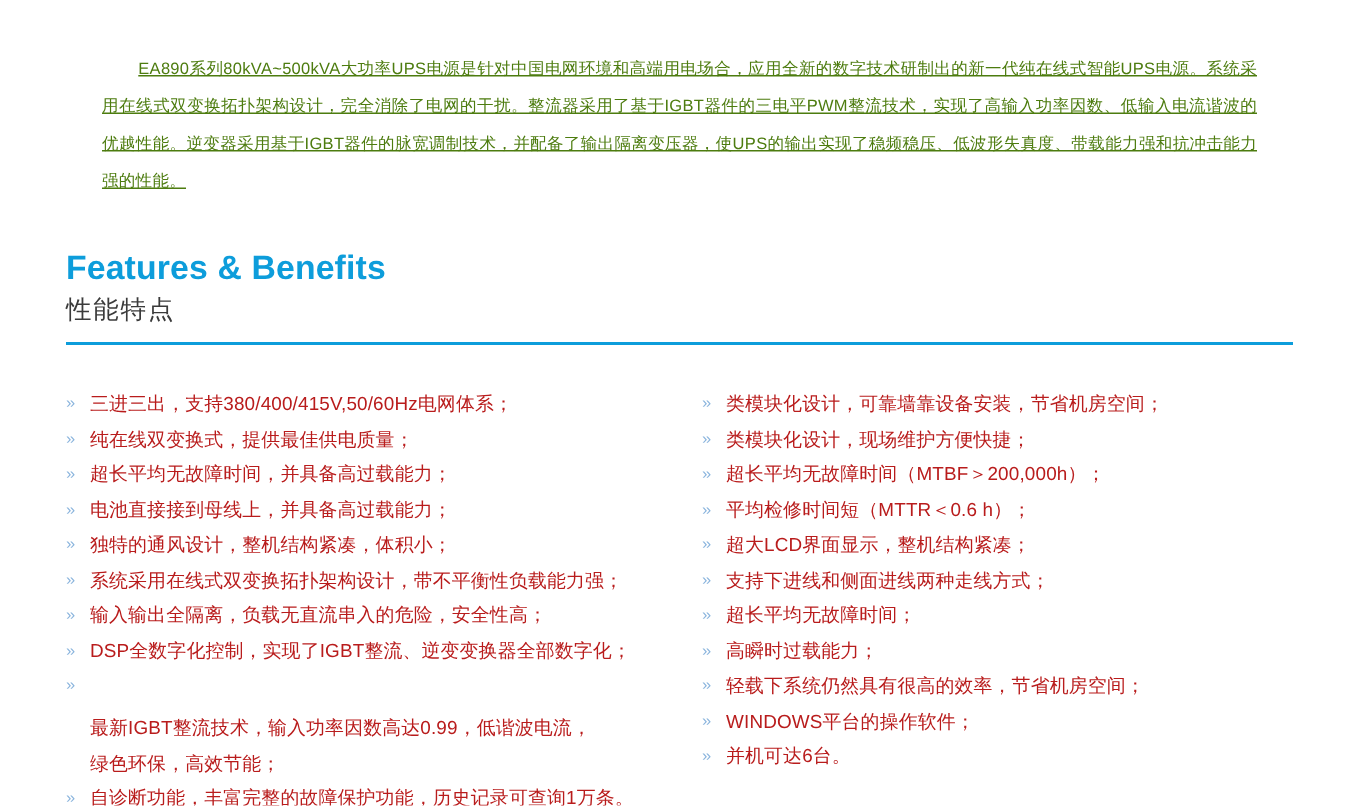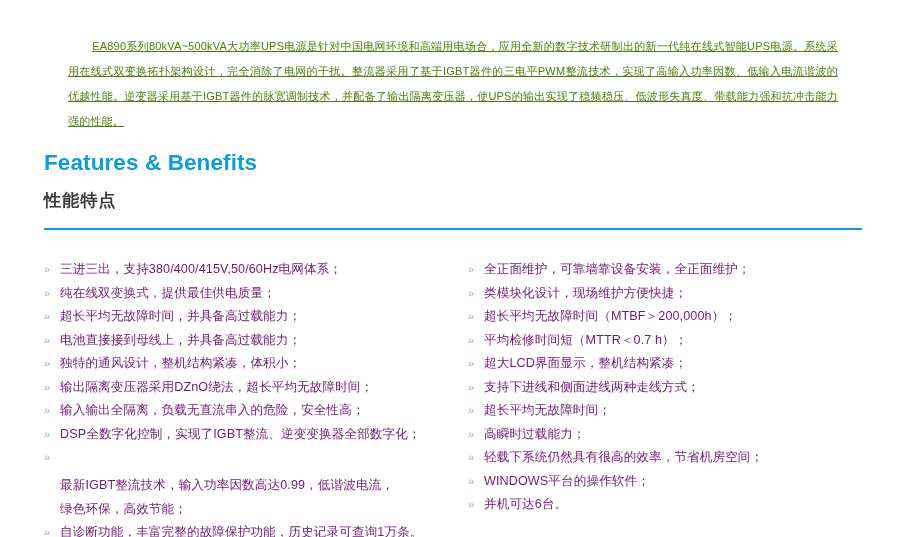--- a/index.html
+++ b/index.html
@@ -33,38 +33,37 @@
     color: #4d7c0f;
     text-decoration: underline;
   }
   .intro p {
     margin: 0;
     text-indent: 2.2em;
   }
   .section-head {
     position: absolute;
     left: 44px;
-    top: 150px;
+    top: 166px;
     width: 600px;
   }
   .section-head .en {
     font-size: 22.5px;
     font-weight: bold;
     color: #0d9ddb;
     letter-spacing: 0.1px;
     line-height: 26px;
     font-family: "Liberation Sans", sans-serif;
   }
   .section-head .cn {
     font-size: 17px;
     color: #3b3b3b;
     letter-spacing: 1.2px;
     line-height: 26px;
-    margin-top: 12px;
-    font-weight: bold;
+    margin-top: 2px;
   }
   .divider {
     position: absolute;
     left: 44px;
     top: 228px;
     width: 818px;
     height: 2px;
     background: #0d9ddb;
   }
   .columns {
@@ -94,21 +93,21 @@
     color: #8ab4dd;
     font-size: 11px;
     line-height: 23.5px;
     text-align: left;
     font-family: "Liberation Sans", sans-serif;
   }
   .bullet-row .txt {
     flex: 1 1 auto;
     font-size: 12.6px;
     line-height: 23.5px;
-    color: #701a75;
+    color: #b91c1c;
     letter-spacing: 0.1px;
     white-space: pre-line;
   }
   .bullet-row.two-line .txt {
     line-height: 23.5px;
     margin-top: 28px;
   }
 </style>
 </head>
 <body>
@@ -143,21 +142,21 @@
       <div class="bullet-row">
         <span class="marker">»</span>
         <span class="txt">电池直接接到母线上，并具备高过载能力；</span>
       </div>
       <div class="bullet-row">
         <span class="marker">»</span>
         <span class="txt">独特的通风设计，整机结构紧凑，体积小；</span>
       </div>
       <div class="bullet-row">
         <span class="marker">»</span>
-        <span class="txt">输出隔离变压器采用DZnO绕法，超长平均无故障时间；</span>
+        <span class="txt">系统采用在线式双变换拓扑架构设计，带不平衡性负载能力强；</span>
       </div>
       <div class="bullet-row">
         <span class="marker">»</span>
         <span class="txt">输入输出全隔离，负载无直流串入的危险，安全性高；</span>
       </div>
       <div class="bullet-row">
         <span class="marker">»</span>
         <span class="txt">DSP全数字化控制，实现了IGBT整流、逆变变换器全部数字化；</span>
       </div>
       <div class="bullet-row two-line">
@@ -167,33 +166,33 @@
       </div>
       <div class="bullet-row">
         <span class="marker">»</span>
         <span class="txt">自诊断功能，丰富完整的故障保护功能，历史记录可查询1万条。</span>
       </div>
     </div>
 
     <div class="col right">
       <div class="bullet-row">
         <span class="marker">»</span>
-        <span class="txt">全正面维护，可靠墙靠设备安装，全正面维护；</span>
+        <span class="txt">类模块化设计，可靠墙靠设备安装，节省机房空间；</span>
       </div>
       <div class="bullet-row">
         <span class="marker">»</span>
         <span class="txt">类模块化设计，现场维护方便快捷；</span>
       </div>
       <div class="bullet-row">
         <span class="marker">»</span>
         <span class="txt">超长平均无故障时间（MTBF＞200,000h）；</span>
       </div>
       <div class="bullet-row">
         <span class="marker">»</span>
-        <span class="txt">平均检修时间短（MTTR＜0.7 h）；</span>
+        <span class="txt">平均检修时间短（MTTR＜0.6 h）；</span>
       </div>
       <div class="bullet-row">
         <span class="marker">»</span>
         <span class="txt">超大LCD界面显示，整机结构紧凑；</span>
       </div>
       <div class="bullet-row">
         <span class="marker">»</span>
         <span class="txt">支持下进线和侧面进线两种走线方式；</span>
       </div>
       <div class="bullet-row">

